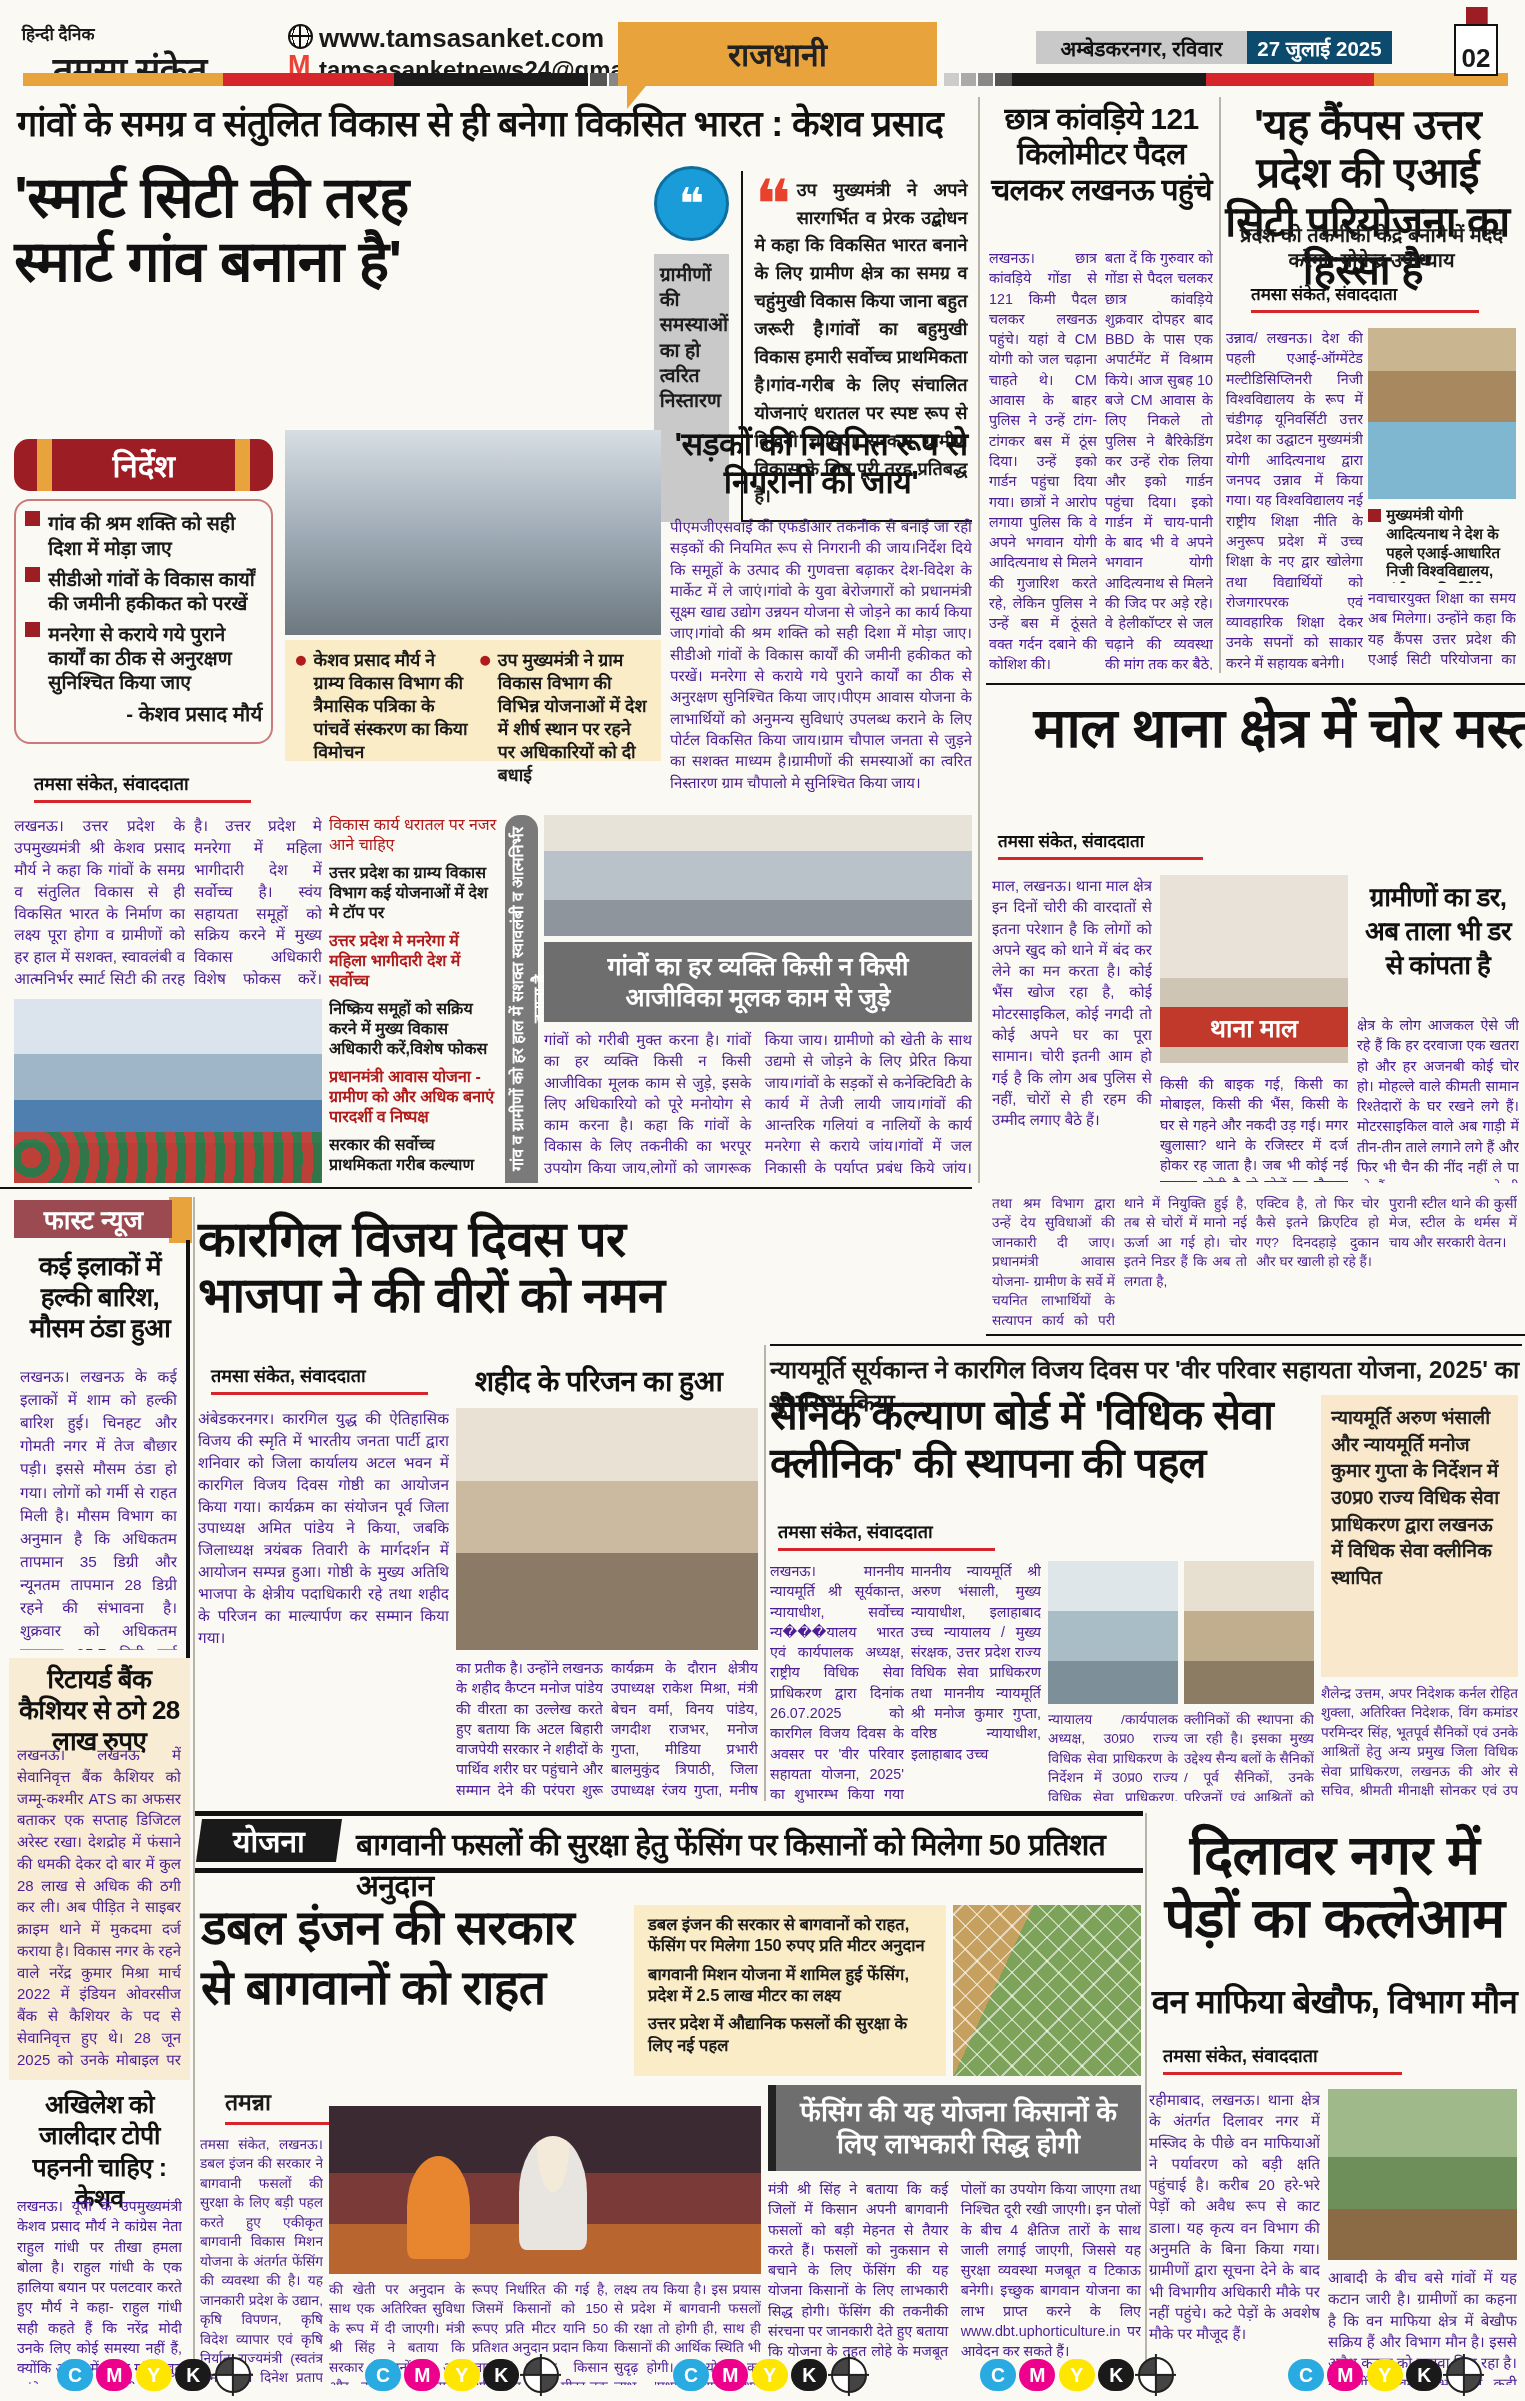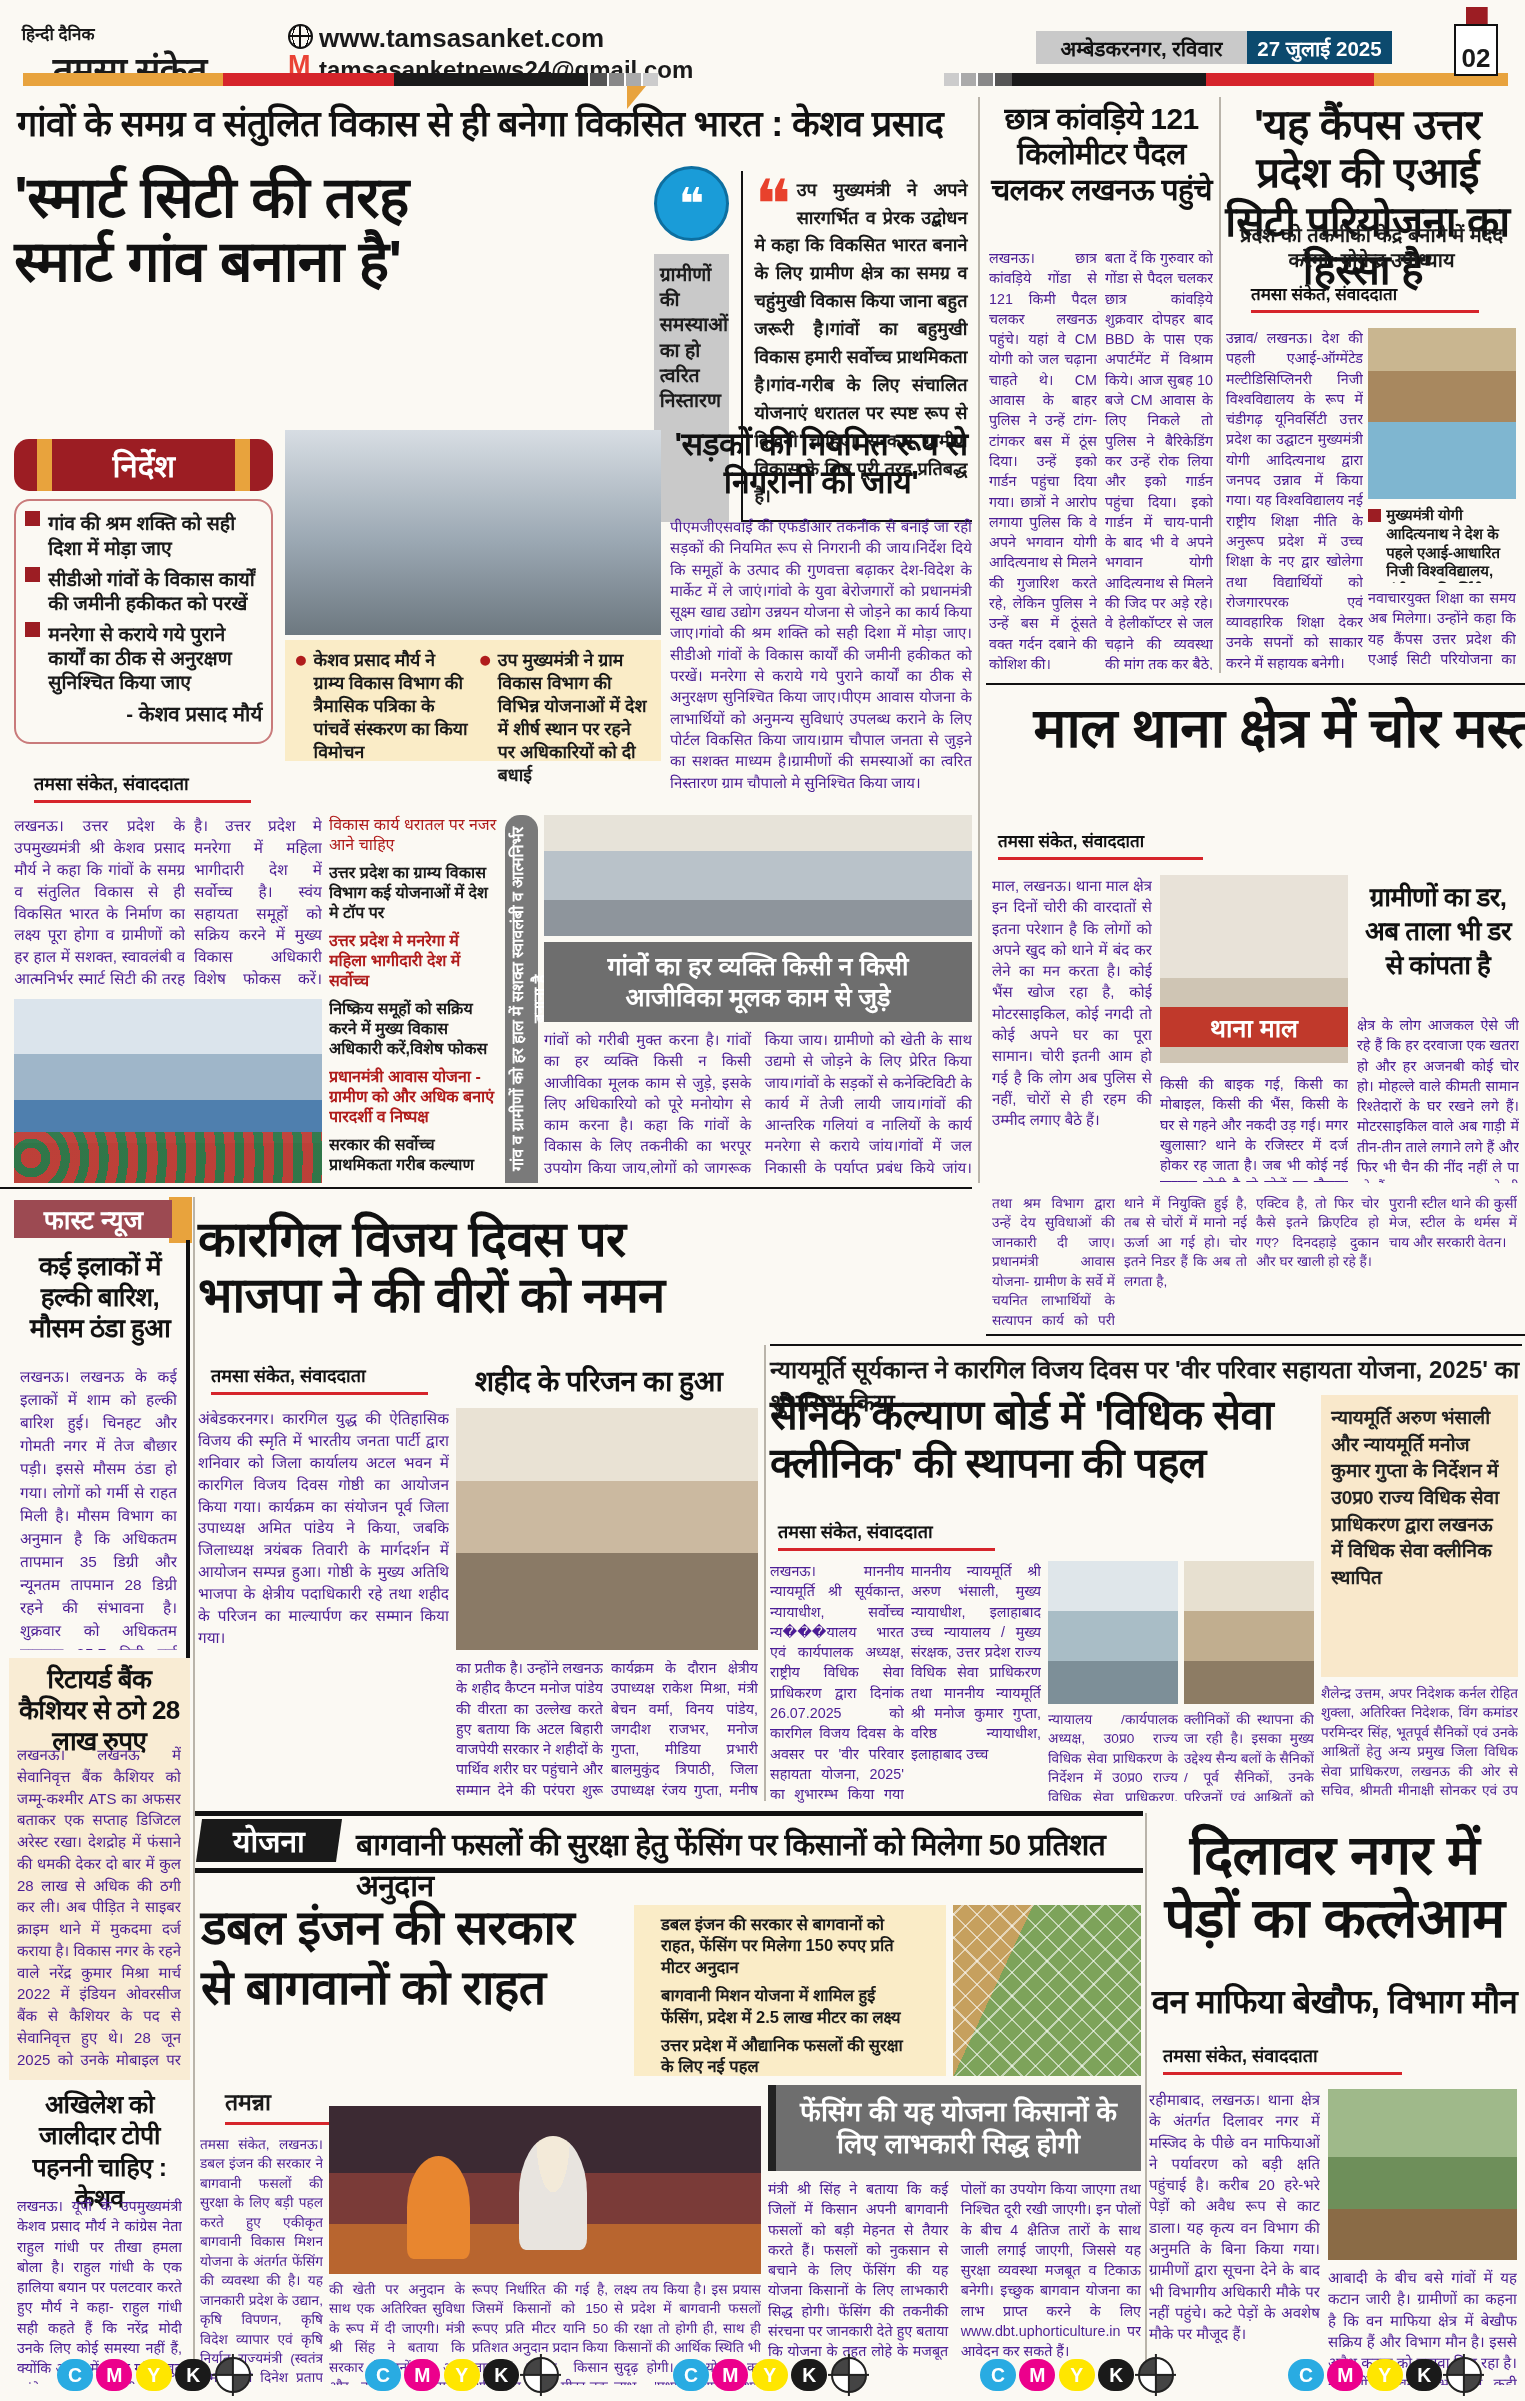--- a/index.html
+++ b/index.html
@@ -43,20 +43,23 @@
     <div class="abs" style="left:0;top:0;width:200px;height:12.5px;background:#e8a33d;"></div>
     <div class="abs" style="left:200px;top:0;width:171px;height:12.5px;background:#d6252b;"></div>
     <div class="abs" style="left:371px;top:0;width:194px;height:12.5px;background:#1a1a1a;"></div>
     <div class="abs" style="left:567px;top:0;width:68px;height:12.5px;background:linear-gradient(90deg,#555 0 25%,#fff 25% 28%,#888 28% 50%,#fff 50% 53%,#aaa 53% 75%,#fff 75% 78%,#ccc 78% 100%);"></div>
     <div class="abs" style="left:921px;top:0;width:68px;height:12.5px;background:linear-gradient(90deg,#ccc 0 22%,#fff 22% 25%,#aaa 25% 47%,#fff 47% 50%,#888 50% 72%,#fff 72% 75%,#555 75% 100%);"></div>
     <div class="abs" style="left:989px;top:0;width:194px;height:12.5px;background:#1a1a1a;"></div>
     <div class="abs" style="left:1183px;top:0;width:168px;height:12.5px;background:#d6252b;"></div>
     <div class="abs" style="left:1351px;top:0;width:134px;height:12.5px;background:#e8a33d;"></div>
   </div>
 
+  <div class="abs" style="left:618px;top:21.7px;width:319px;height:64px;background:#e8a33d;display:flex;align-items:center;justify-content:center;">
+    <span style="font-size:32px;font-weight:900;color:#222;">राजधानी</span>
+  </div>
   <div class="abs" style="left:627px;top:86px;width:0;height:0;border-left:19.4px solid #e8a33d;border-bottom:23px solid transparent;"></div>
 
   <div class="abs" style="left:1036px;top:31px;width:211px;height:33px;background:#c9c9c9;display:flex;align-items:center;justify-content:center;">
     <span style="font-size:20.5px;font-weight:800;color:#111;">अम्बेडकरनगर, रविवार</span>
   </div>
   <div class="abs" style="left:1247px;top:31px;width:145px;height:33px;background:#0c4a6e;display:flex;align-items:center;justify-content:center;">
     <span style="font-size:20.5px;font-weight:800;color:#fff;">27 जुलाई 2025</span>
   </div>
   <div class="abs" style="left:1466px;top:6.8px;width:21.7px;height:33px;background:#9c1d23;clip-path:polygon(0 0,100% 0,100% 100%,50% 70%,0 100%);"></div>
   <div class="abs" style="left:1454px;top:24px;width:44px;height:52px;border:2.3px solid #111;background:#fff;display:flex;align-items:flex-end;justify-content:center;">
@@ -219,21 +222,21 @@
     <div style="position:absolute;left:4.6px;top:3.4px;width:140px;height:43px;background:#1a1a1a;transform:skewX(-8deg);display:flex;align-items:center;justify-content:center;">
       <span style="color:#fff;font-size:30px;font-weight:900;transform:skewX(8deg);">योजना</span>
     </div>
     <div class="hl" style="position:absolute;left:162px;top:6.8px;width:781px;font-size:30px;">बागवानी फसलों की सुरक्षा हेतु फेंसिंग पर किसानों को मिलेगा 50 प्रतिशत अनुदान</div>
   </div>
 
   <div class="abs hl" style="left:201px;top:1898px;width:428px;font-size:48px;line-height:1.25;">
     <div>डबल इंजन की सरकार</div>
     <div>से बागवानों को राहत</div>
   </div>
-  <div class="abs cap" style="left:634px;top:1905px;width:312px;height:171px;padding:9px 27px;">
+  <div class="abs cap" style="left:634px;top:1905px;width:312px;height:171px;padding:9px 14px;">
     <div style="font-size:16.5px;font-weight:800;line-height:1.3;margin-bottom:6.8px;">डबल इंजन की सरकार से बागवानों को राहत, फेंसिंग पर मिलेगा 150 रुपए प्रति मीटर अनुदान</div>
     <div style="font-size:16.5px;font-weight:800;line-height:1.3;margin-bottom:6.8px;">बागवानी मिशन योजना में शामिल हुई फेंसिंग, प्रदेश में 2.5 लाख मीटर का लक्ष्य</div>
     <div style="font-size:16.5px;font-weight:800;line-height:1.3;">उत्तर प्रदेश में औद्यानिक फसलों की सुरक्षा के लिए नई पहल</div>
   </div>
   <div class="abs" style="left:953px;top:1905px;width:188px;height:171px;background:linear-gradient(115deg,#c6a05e 0 30%,#7da35a 30% 100%);">
     <div style="position:absolute;inset:0;background:repeating-linear-gradient(45deg,transparent 0 15px,rgba(255,255,255,.55) 15px 16.5px),repeating-linear-gradient(-45deg,transparent 0 15px,rgba(255,255,255,.55) 15px 16.5px);"></div>
   </div>
   <div class="abs" style="left:225px;top:2085px;width:120px;">
     <span style="font-size:23px;font-weight:900;">तमन्ना</span>
     <div class="redrule"></div>

